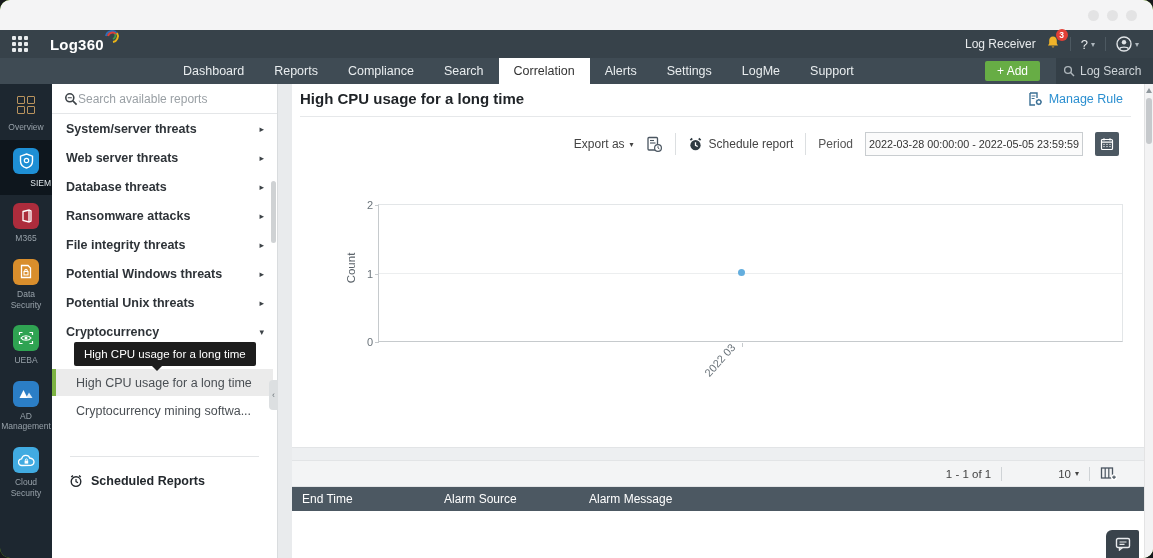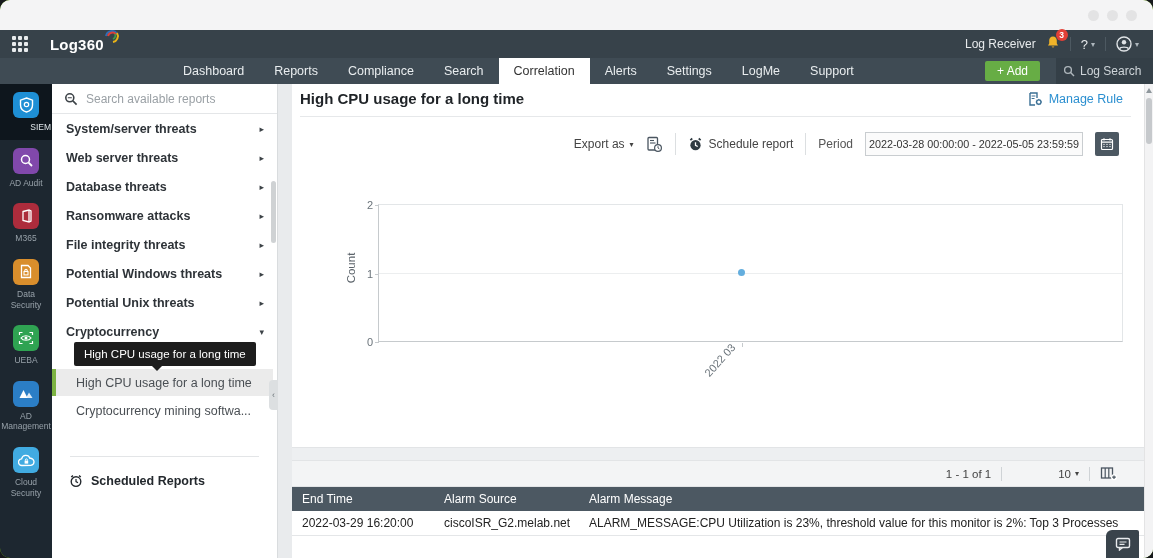--- a/index.html
+++ b/index.html
@@ -44,21 +44,21 @@
   .rail-item { padding:8px 1px 7px; text-align:center; cursor:pointer; }
   .rail-item.active { background:#0e161d;text-align:right; }
   .rail-item .ric { width:26px; height:26px; border-radius:6px; margin:0 auto; display:flex; align-items:center; justify-content:center; }
   .rail-item .rlbl { display:block; margin-top:4px; font-size:8.5px; color:#97a1a9; line-height:1.25; }
   .rail-item.active .rlbl { color:#dfe6ea; }
   .ov-grid { display:grid; grid-template-columns:repeat(2,8px); grid-gap:2px; }
   .ov-grid i { width:8px; height:8px; border:1.6px solid #b9935d; border-radius:1px; }
 
   
   .rpanel { position:relative; width:226px; background:#fff; border-right:1px solid #d9dcde; flex-shrink:0; font-size:12.5px; }
-  .rsearch { height:30px; display:flex; align-items:center; gap:8px; padding:0 12px; border-bottom:1px solid #e4e6e8; }
+  .rsearch { height:30px; display:flex; align-items:center; gap:0; padding:0 12px; border-bottom:1px solid #e4e6e8; }
   .rsearch input { border:none; outline:none; font-size:12px; color:#444; width:170px; font-family:"Liberation Sans",sans-serif; }
   .rsearch input::placeholder { color:#9aa0a5; }
   .rcat { height:29px; display:flex; align-items:center; justify-content:space-between; padding:0 13px 0 14px; cursor:pointer; }
   .rcat .clbl { font-weight:700; color:#2e3338; }
   .rcat .arrow { font-size:9px; color:#3c4247; }
   .ritem { position:absolute; left:0; width:221px; height:27px; display:flex; align-items:center; padding-left:24px; color:#4a4f54; cursor:pointer; white-space:nowrap; overflow:hidden; }
   .ritem.selected { background:#ebebeb; }
   .ritem.selected::before { content:""; position:absolute; left:0; top:0; bottom:0; width:4px; background:#7cb342; }
   .rtooltip { position:absolute; left:22px; top:258px; background:#1d1d1d; color:#fff; font-size:11.5px; padding:6px 10px; border-radius:2px; white-space:nowrap; z-index:5; }
   .rtooltip::after { content:""; position:absolute; left:78px; bottom:-5px; border-left:5px solid transparent; border-right:5px solid transparent; border-top:5px solid #1d1d1d; }
@@ -186,37 +186,39 @@
           <line x1="7.6" y1="7.6" x2="11" y2="11" stroke="#aeb6bb" stroke-width="1.4"></line>
         </svg>
         <input placeholder="Log Search" style="">
       </span>
     </span>
   </div>
 
   <div class="body-row">
 
     <div class="rail">
+      <div class="rail-item">
+        <span class="ric">
+            <span class="ov-grid">
+              <i></i>
+              <i></i>
+              <i></i>
+              <i></i>
+            </span>
+          </span>
+        <span class="rlbl">Overview</span>
+      </div>
       <div class="rail-item active">
         <span class="ric" style="background:#1e8fd5">
           <svg width="15" height="16" viewBox="0 0 15 16">
               <path d="M7.5 1 L13.5 3.2 V8 C13.5 11.8 10.8 14.2 7.5 15 C4.2 14.2 1.5 11.8 1.5 8 V3.2 Z" fill="none" stroke="#fff" stroke-width="1.4"></path>
               <circle cx="7.5" cy="7.5" r="2.2" fill="none" stroke="#fff" stroke-width="1.2"></circle>
             </svg>
         </span>
         <span class="rlbl">SIEM</span>
-      </div>
-      <div class="rail-item">
-        <span class="ric" style="background:#8148ab">
-          <svg width="15" height="15" viewBox="0 0 15 15">
-              <circle cx="6.5" cy="6.5" r="4" fill="none" stroke="#fff" stroke-width="1.5"></circle>
-              <line x1="9.6" y1="9.6" x2="13" y2="13" stroke="#fff" stroke-width="1.8"></line>
-            </svg>
-        </span>
-        <span class="rlbl">AD Audit</span>
       </div>
       <div class="rail-item">
         <span class="ric" style="background:#ad2c3c">
           <svg width="13" height="14" viewBox="0 0 13 14">
               <path d="M3 2.5 L9 1 L11 2 V12 L9 13 L3 11.5 Z" fill="none" stroke="#fff" stroke-width="1.3"></path>
               <path d="M9 1 V13" stroke="#fff" stroke-width="1.3"></path>
             </svg>
         </span>
         <span class="rlbl">M365</span>
       </div>
@@ -409,25 +411,20 @@
           <circle cx="14" cy="11.2" r="3" fill="#fff"></circle>
           <path d="M14 9.4 V13 M12.2 11.2 H15.8" stroke="#4a5560" stroke-width="1.2"></path>
         </svg>
       </div>
 
       <div class="tbl-head">
         <span class="c1">End Time</span>
         <span class="c2">Alarm Source</span>
         <span class="c3">Alarm Message</span>
       </div>
-      <div class="tbl-row">
-        <span class="c1">2022-03-29 16:20:00</span>
-        <span class="c2">ciscoISR_G2.melab.net</span>
-        <span class="c3">ALARM_MESSAGE:CPU Utilization is 23%, threshold value for this monitor is 2%: Top 3 Processes</span>
-      </div>
 
       <div class="vscroll">
         <span class="up"></span>
         <span class="thumb"></span>
       </div>
     </div>
   </div>
 
   <div class="chat-widget">
     <svg width="16" height="14" viewBox="0 0 16 14">

